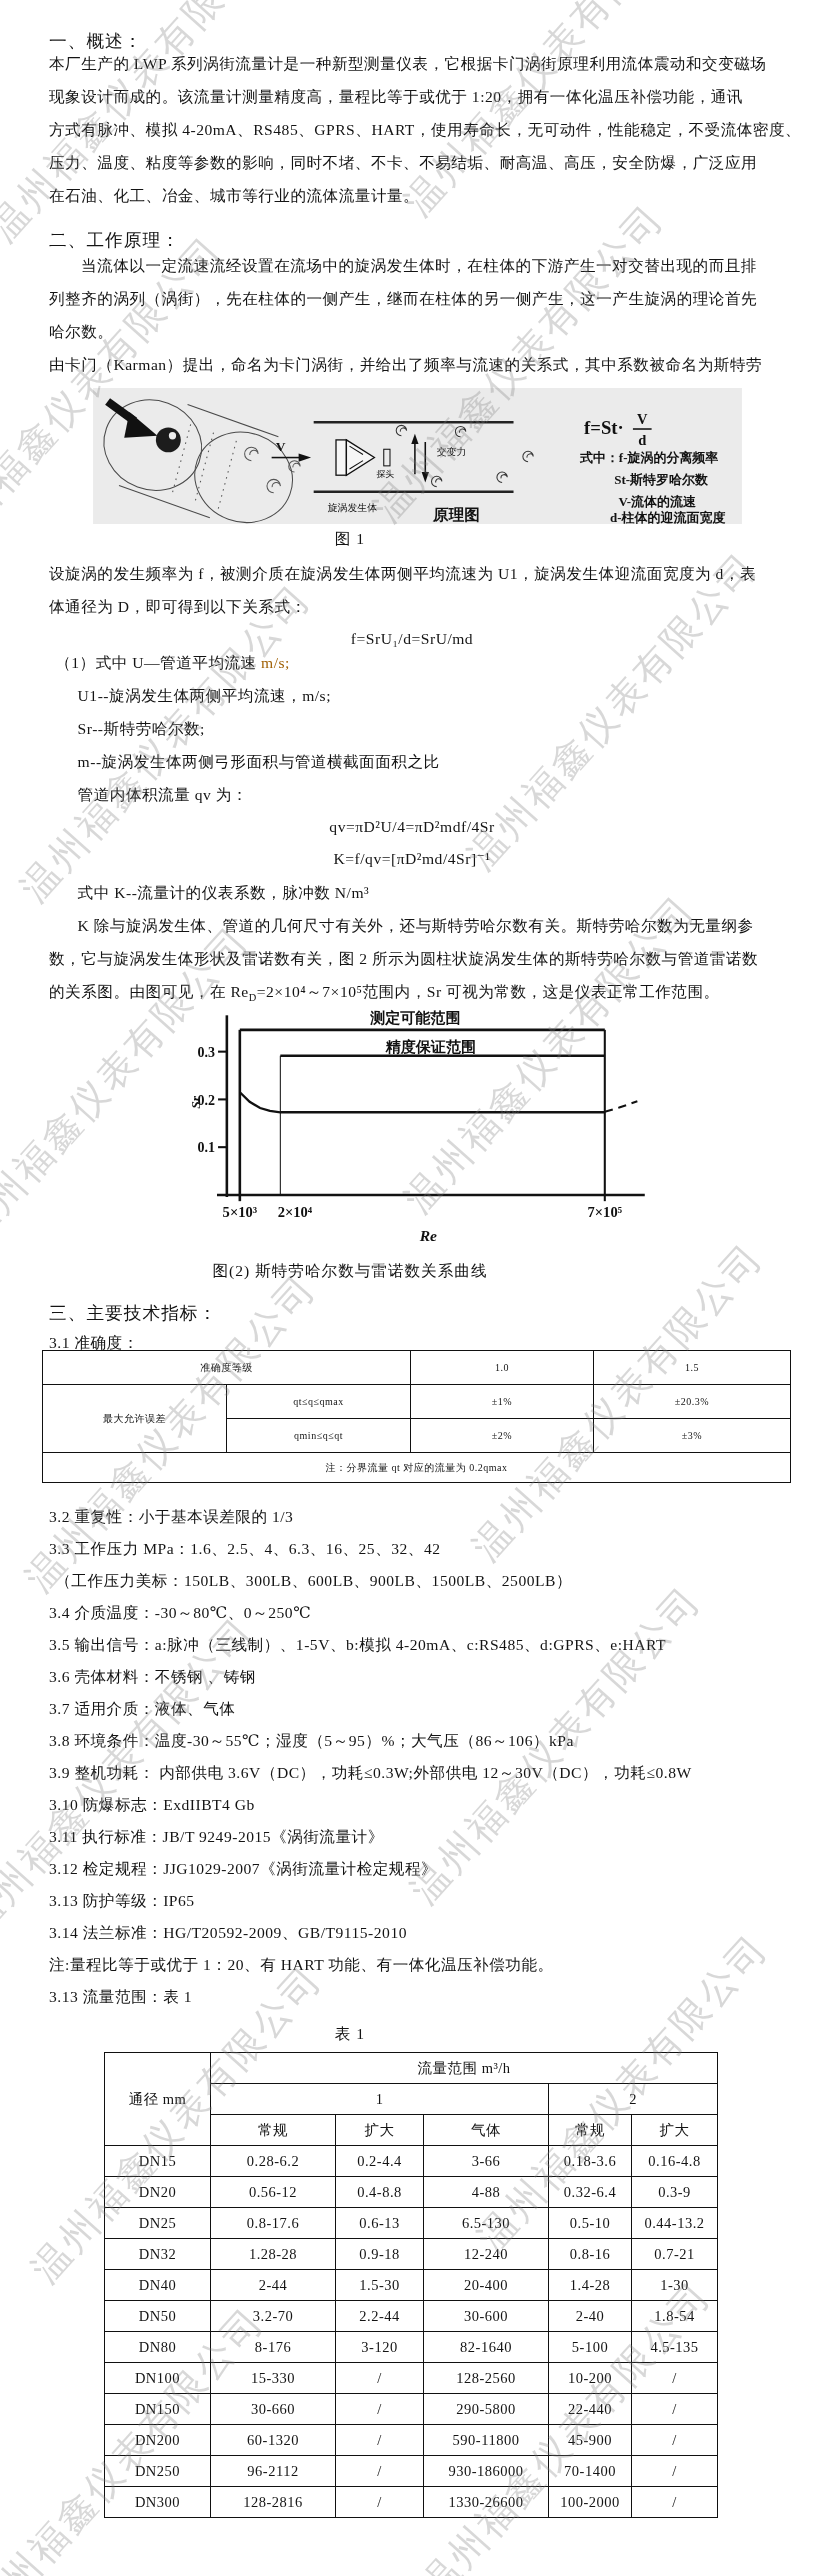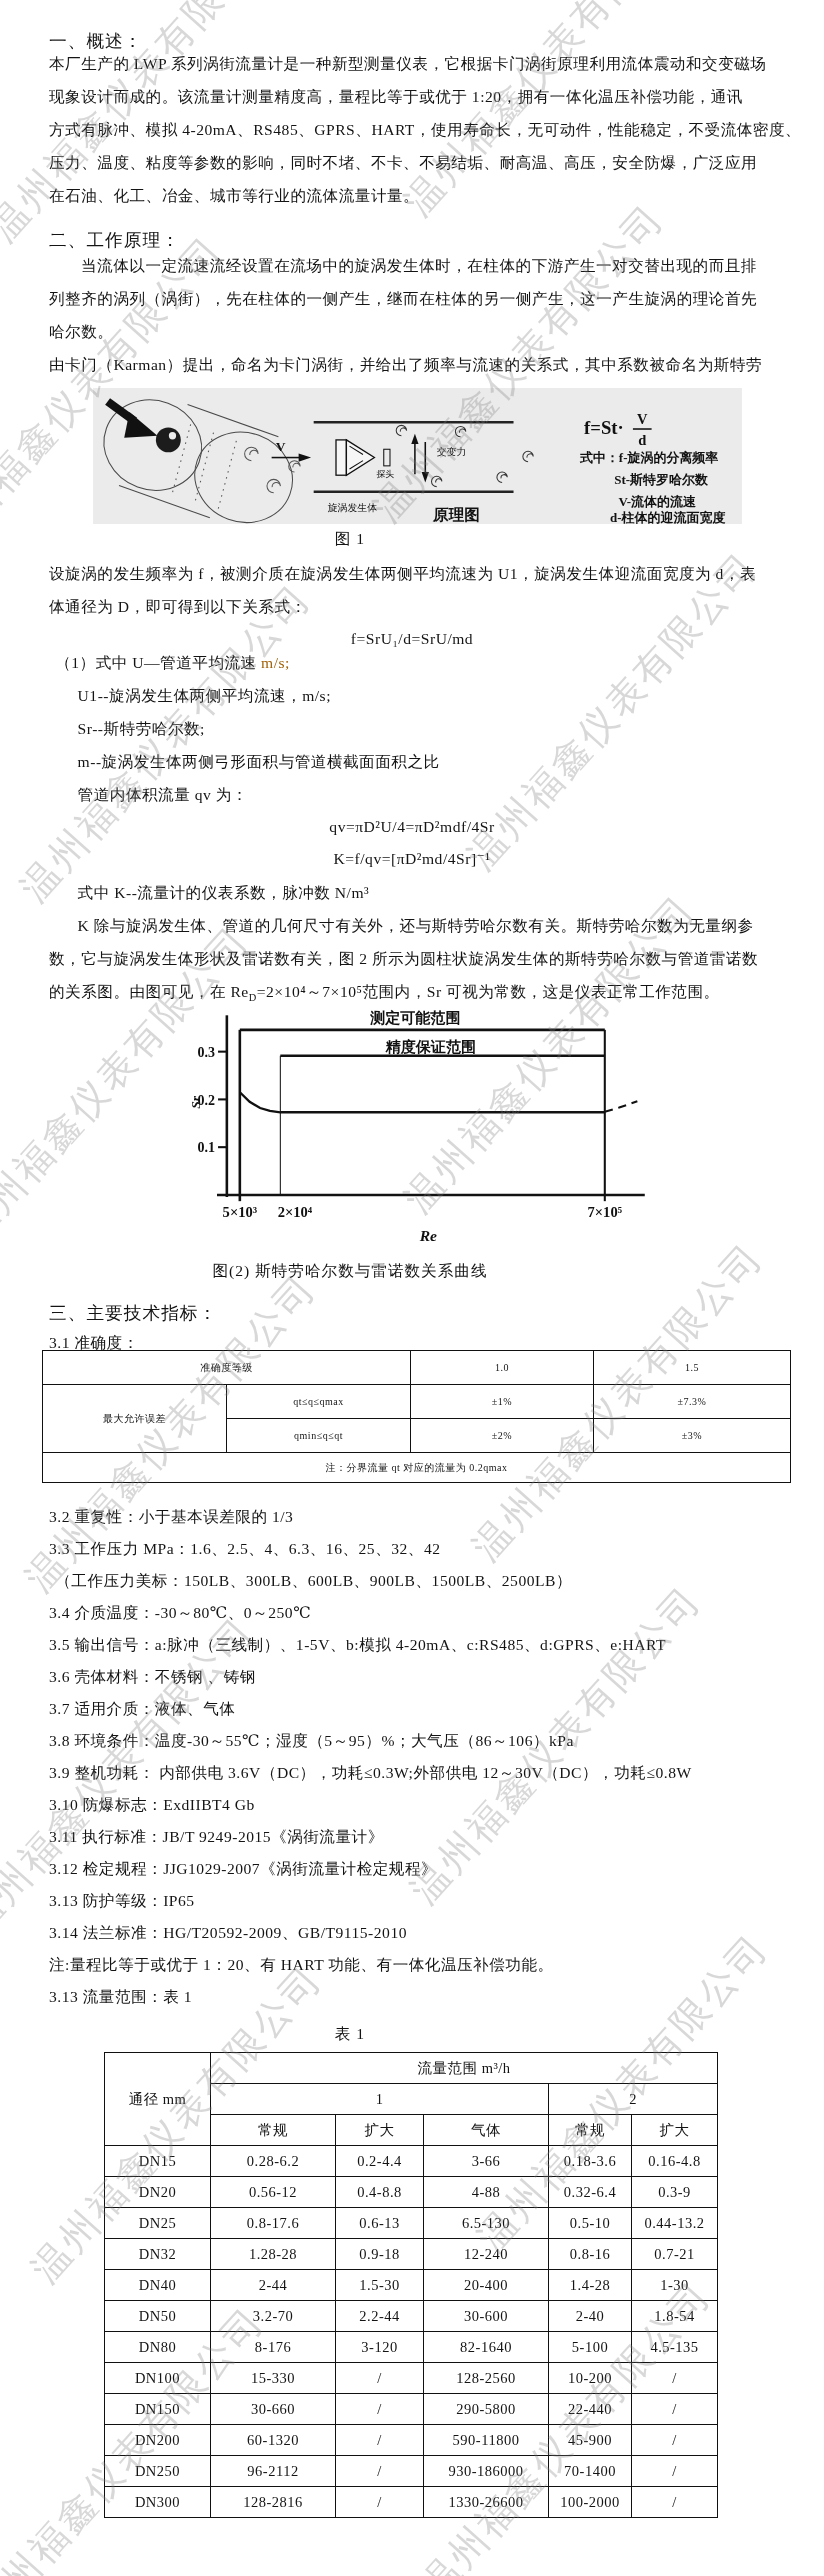--- a/index.html
+++ b/index.html
@@ -204,21 +204,21 @@
       <tbody>
           <tr>
         <td colspan="2">准确度等级</td>
         <td>1.0</td>
         <td>1.5</td>
       </tr>
       <tr>
         <td rowspan="2">最大允许误差</td>
         <td>qt≤q≤qmax</td>
         <td>±1%</td>
-        <td>±7.3%</td>
+        <td>±20.3%</td>
       </tr>
       <tr>
         <td>qmin≤q≤qt</td>
         <td>±2%</td>
         <td>±3%</td>
       </tr>
       <tr>
         <td class="note-cell" colspan="4">注：分界流量 qt 对应的流量为 0.2qmax</td>
       </tr>
     </tbody>

